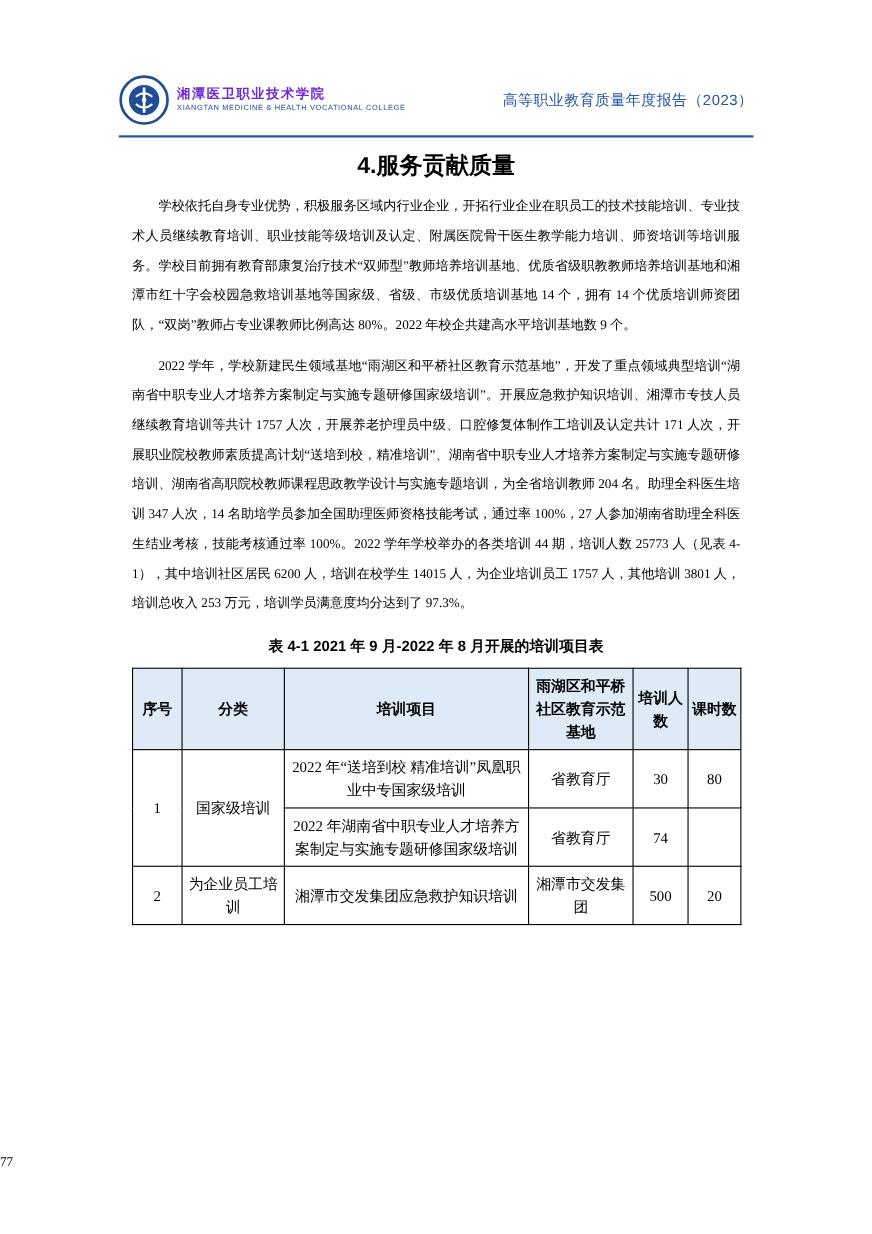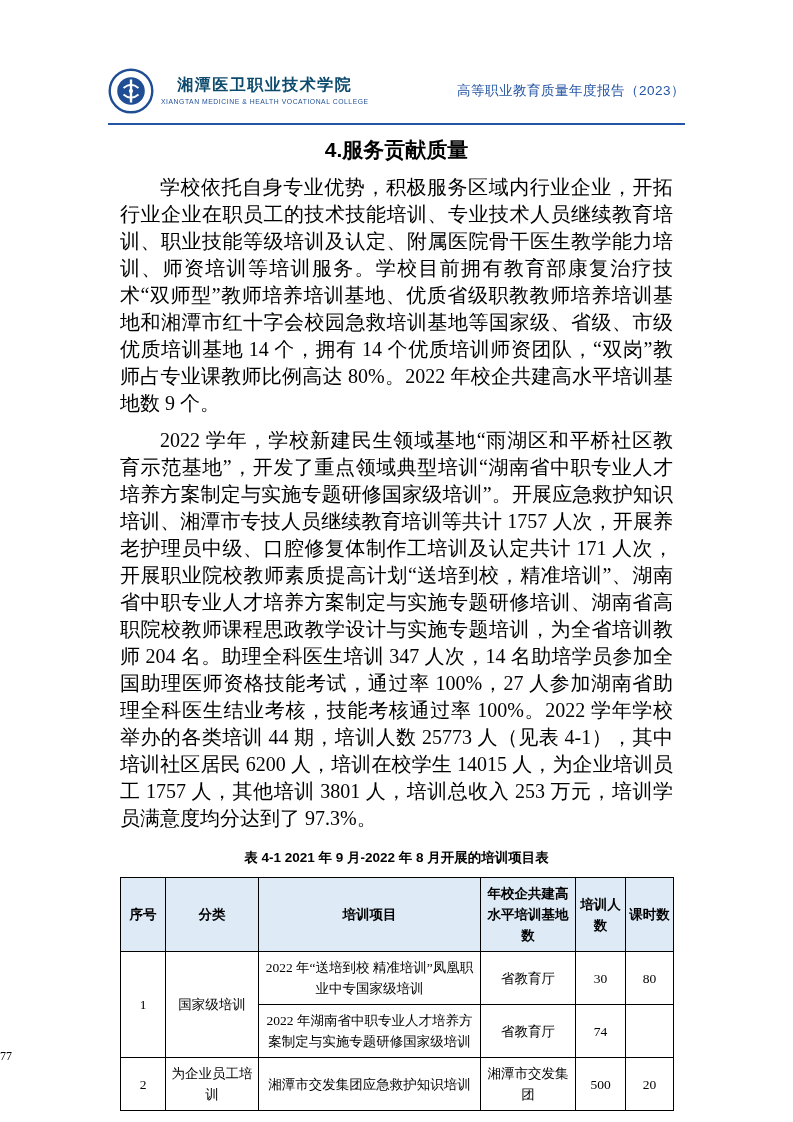--- a/index.html
+++ b/index.html
@@ -24,26 +24,25 @@
     display: flex;
     justify-content: space-between;
     align-items: center;
     padding-bottom: 9px;
     border-bottom: 2px solid #2455A4;
   }
   .logo-block { display:flex; align-items:center; gap:7px; }
   .logo-icon { width:46px; height:46px; flex:0 0 auto; }
   .logo-text { display:flex; flex-direction:column; line-height:1.15; }
   .college-name-cn {
-    font-size: 16px;
-    font-weight: bold;
-    color: #0c4a6e;
+    font-size: 12px;
+    font-weight: bold;
+    color: #6d28d9;
     letter-spacing: 1.5px;
     font-family: "DejaVu Serif", serif;
-    text-align: center;
   }
   .college-name-en {
     font-size: 6.8px;
     color: #1F4E94;
     letter-spacing: 0.55px;
     margin-top: 3px;
     font-family: "Liberation Sans", sans-serif;
   }
   .report-title {
     font-size: 13.5px;
@@ -72,21 +71,21 @@
     font-family: "Liberation Sans", "DejaVu Sans", sans-serif;
     margin: 40px 0 0 0;
   }
   .subsection-title {
     font-size: 15px;
     font-weight: bold;
     font-family: "Liberation Sans", "DejaVu Sans", sans-serif;
     margin: 26px 0 0 0;
   }
   .body-paragraph {
-    font-size: 20px;
+    font-size: 12px;
     line-height: 27px;
     text-align: justify;
     text-indent: 2em;
     margin: 10px 0 0 0;
   }
   .table-caption {
     text-align: center;
     font-size: 13.5px;
     font-weight: bold;
     font-family: Liberation Sans, sans-serif;
@@ -164,21 +163,21 @@
         <col style="width:222px">
         <col style="width:95px">
         <col style="width:50px">
         <col style="width:48px">
       </colgroup>
       <thead>
         <tr>
           <th>序号</th>
           <th>分类</th>
           <th>培训项目</th>
-          <th>年校企共建高水平培训基地数</th>
+          <th>雨湖区和平桥社区教育示范基地</th>
           <th>培训人数</th>
           <th>课时数</th>
         </tr>
       </thead>
       <tbody>
         <tr>
           <td rowspan="2">1</td>
           <td rowspan="2">国家级培训</td>
           <td>2022 年“送培到校 精准培训”凤凰职业中专国家级培训</td>
           <td>省教育厅</td>

